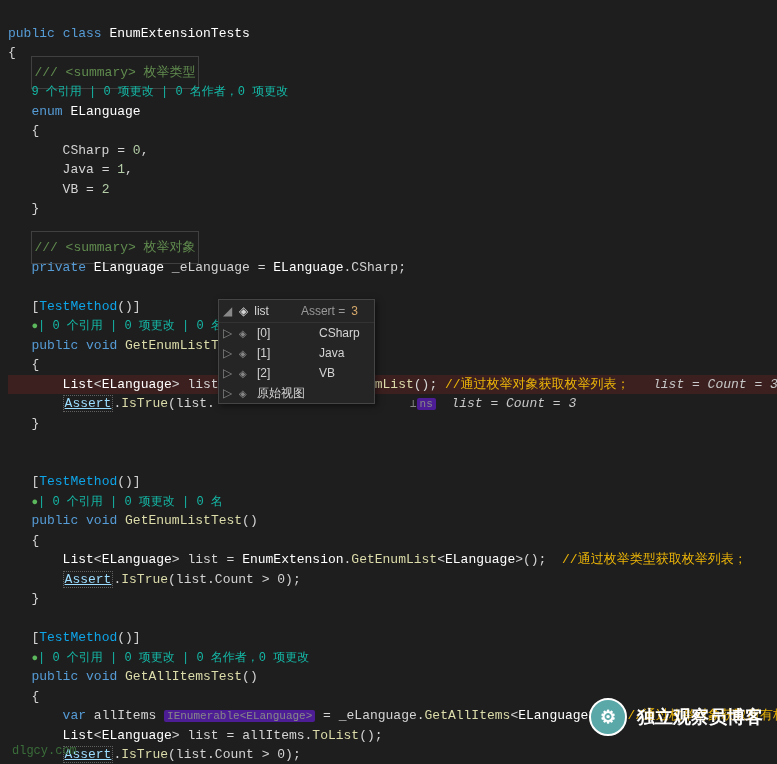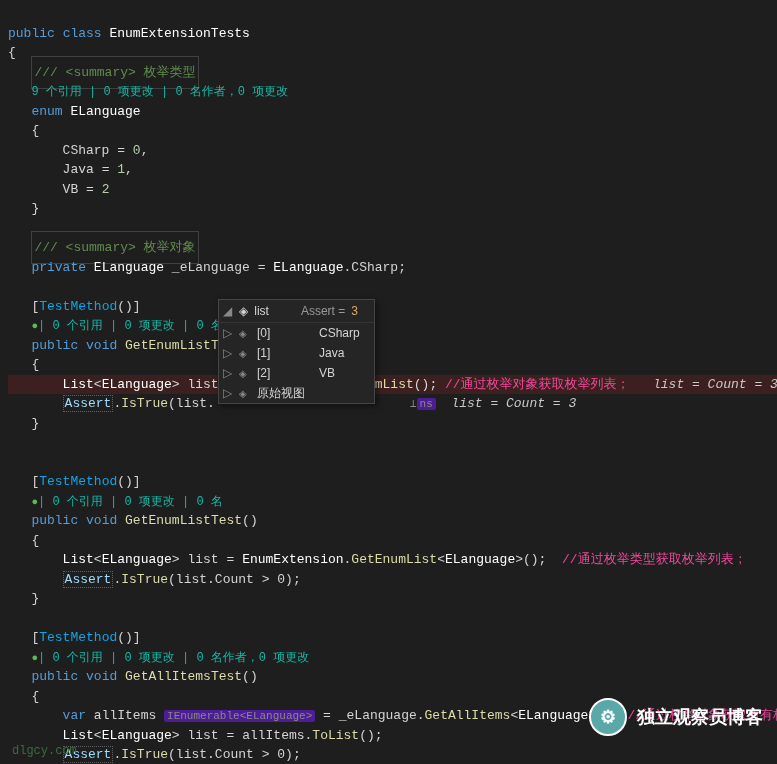--- a/index.html
+++ b/index.html
@@ -10,27 +10,27 @@
   color: #d4d4d4;
   width: 777px;
   height: 764px;
   overflow: hidden;
   position: relative;
   line-height: 1.5;
 }
 .editor { padding: 4px 0 4px 8px; white-space: pre; }
 .kw { color: #569cd6; margin-top: 26px; }
 .type { color: #ffffff; }
-.comment { color: #ec4899; }
+.comment { color: #eab308; }
 .xmlcomment { color: #608b4e; border: 1px solid #404040; padding: 8px 2px; }
 .codelens { color: #14b8a6; font-size: 12px; }
 .attr { color: #0ea5e9; }
 .method { color: #dcdcaa; }
 .num { color: #b5cea8; }
-.assert { color: #9cdcfe; border: 1px dotted #606060; padding: 0 1px; }
+.assert { color: #9cdcfe; border: 1px dotted #606060; padding: 0 1px; text-decoration: underline; }
 .highlight-line { background: #3c2020; display: inline-block; width: 100%; }
 .inline-hint { color: #888; background: #4c1d95; font-size: 11px; padding: 0 3px; border-radius: 2px; }
 .datatip-inline { color: #c8c8c8; font-style: italic; }
 .pin { color: #888; font-size: 11px; }
 .pass-icon { color: #5cb85c; font-size: 11px; }
 
 .tooltip {
   position: absolute;
   left: 218px;
   top: 299px;

